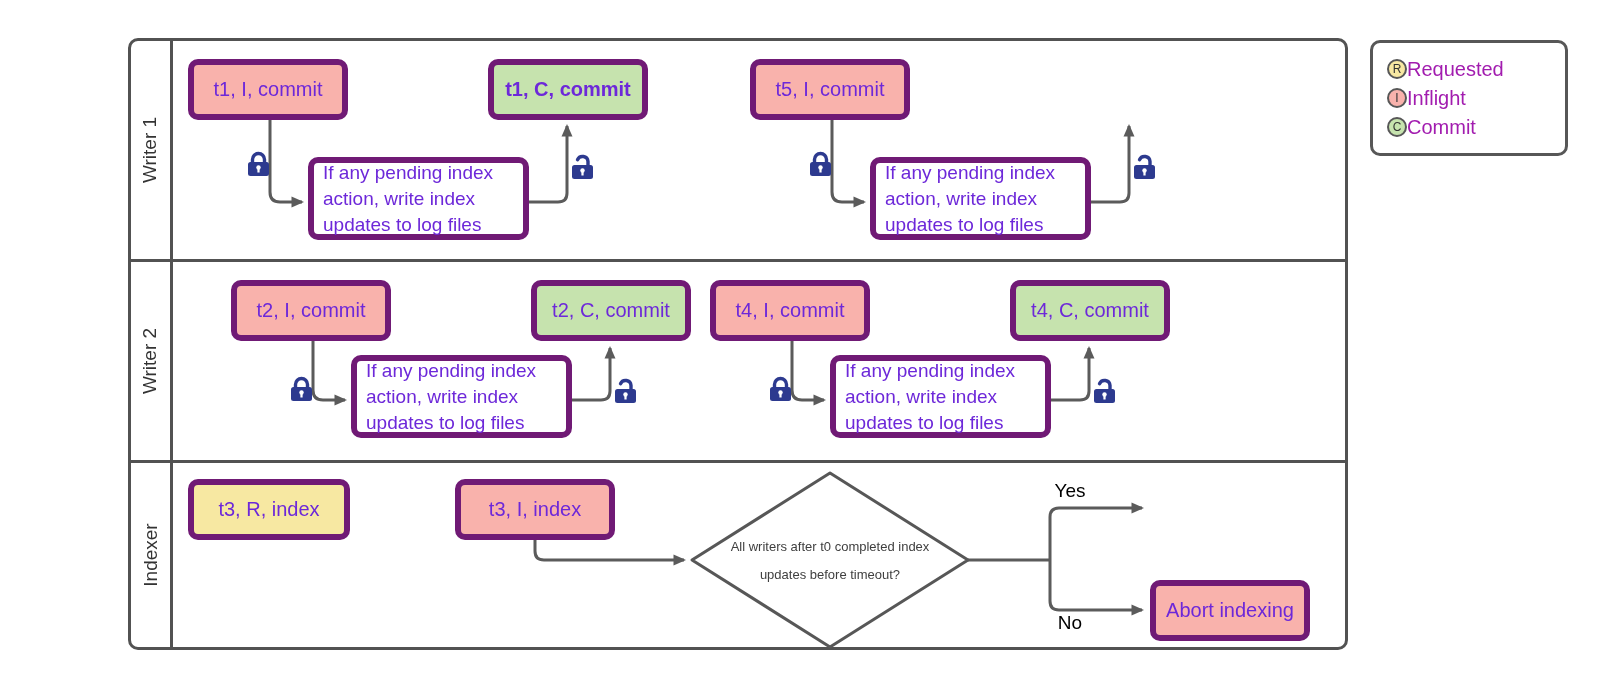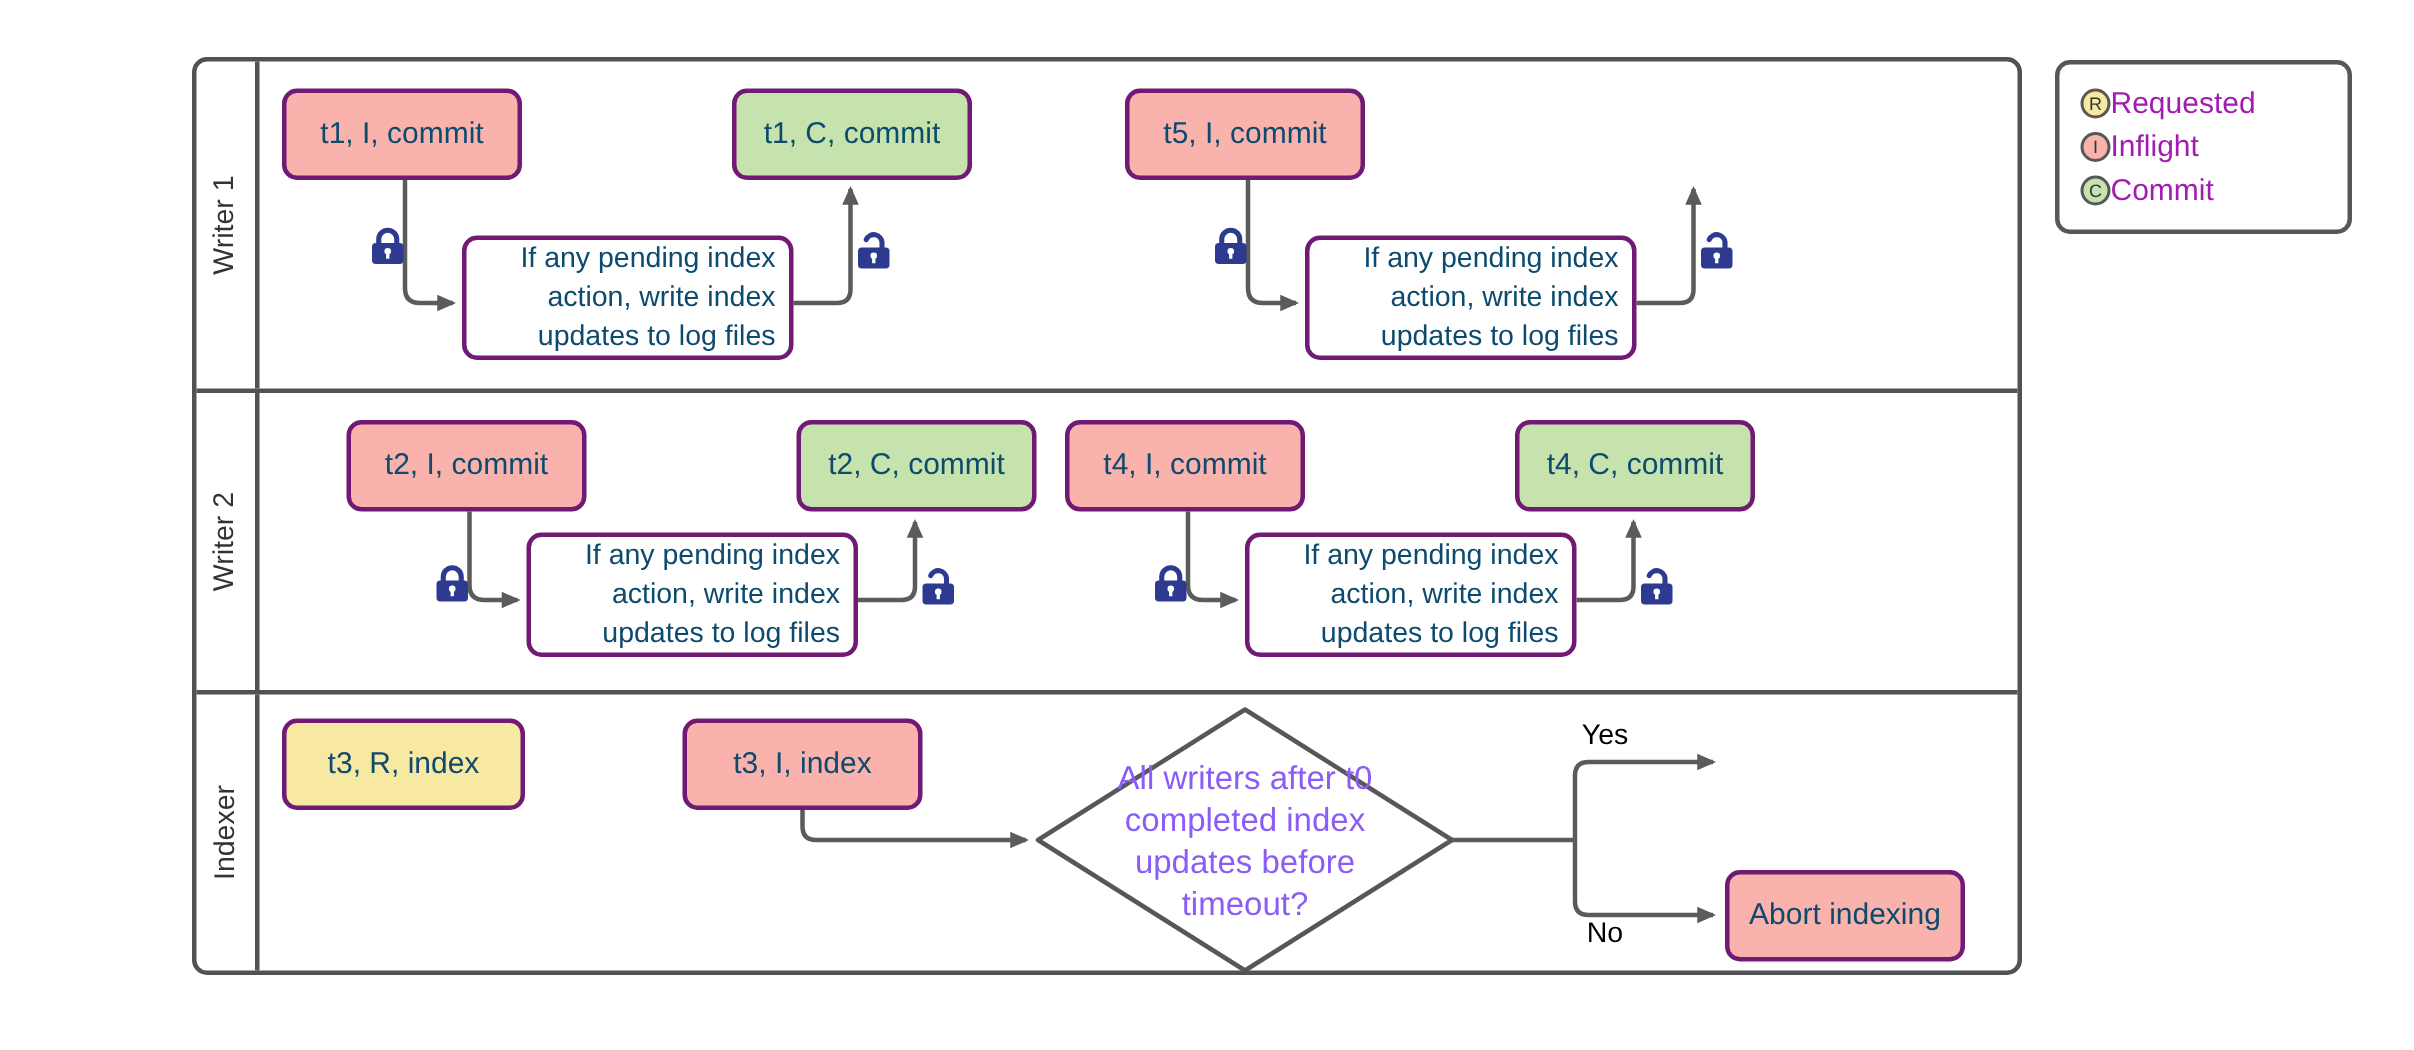--- a/index.html
+++ b/index.html
@@ -19,32 +19,32 @@
   .lane.l3{top:419px;height:187px;border-top:3px solid #525252;}
   .lane-label-cell{
     position:absolute;left:0;top:0;bottom:0;width:42px;box-sizing:border-box;
     border-right:3px solid #525252;display:flex;align-items:center;justify-content:center;
   }
   .vlabel{transform:rotate(-90deg);white-space:nowrap;font-size:19px;color:#333;}
   
   svg.overlay{position:absolute;left:0;top:0;width:1609px;height:700px;pointer-events:none;}
   
   .node{
-    position:absolute;box-sizing:border-box;border:3px solid #701a75;border-radius:10px;
-    display:flex;align-items:center;justify-content:center;text-align:right;
-    font-size:20px;color:#0c4a6e;background:#fff;
+    position:absolute;box-sizing:border-box;border:6px solid #701a75;border-radius:10px;
+    display:flex;align-items:center;justify-content:center;text-align:left;
+    font-size:20px;color:#6d28d9;background:#fff;
   }
   .node.pink{background:#f9b2ac;}
   .node.green{background:#c6e3ae;}
   .node.yellow{background:#f7e8a2;}
   .node.note{font-size:19px;line-height:26px;padding:0 9px;}
   .decision-text{
     position:absolute;left:715px;top:519px;width:230px;height:84px;
     display:flex;align-items:center;justify-content:center;text-align:center;
-    font-size:22px;line-height:28px;color:#8b5cf6;
+    font-size:13px;line-height:28px;color:#404040;
   }
   .branch-label{
     position:absolute;width:60px;text-align:center;font-size:19px;color:#000000;
   }
   .branch-label.yes{left:1040px;top:480px;}
   .branch-label.no{left:1040px;top:612px;}
   
   .legend{
     position:absolute;left:1370px;top:40px;width:198px;height:116px;box-sizing:border-box;
     border:3px solid #575757;border-radius:10px;background:#fff;
@@ -157,21 +157,21 @@
     <g transform="translate(1094,379)">
       <path d="M16,10 V6.5 a5.5,5.5 0 0 0 -10.5,-1.8" fill="none" stroke="#2d3a8f" stroke-width="3.4" stroke-linecap="round"></path>
       <rect x="0" y="10" width="21" height="14" rx="2.5" fill="#2d3a8f"></rect>
       <circle cx="10.5" cy="15.5" r="2.2" fill="#fff"></circle>
         <rect x="9.4" y="15.5" width="2.2" height="5" fill="#fff"></rect>
     </g>
   </svg>
 
   <div class="node pink" style="left:188px;top:59px;width:160px;height:61px;">t1, I, commit</div>
   <div class="node note" style="left:308px;top:157px;width:221px;height:83px;">If any pending index action, write index updates to log files</div>
-  <div class="node green" style="left:488px;top:59px;width:160px;height:61px;">t1, C, commit</div>
+  <div class="node green" style="left:488px;top:59px;width:160px;height:61px;font-weight:bold;">t1, C, commit</div>
 
   <div class="node pink" style="left:750px;top:59px;width:160px;height:61px;">t5, I, commit</div>
   <div class="node note" style="left:870px;top:157px;width:221px;height:83px;">If any pending index action, write index updates to log files</div>
 
   <div class="node pink" style="left:231px;top:280px;width:160px;height:61px;">t2, I, commit</div>
   <div class="node note" style="left:351px;top:355px;width:221px;height:83px;">If any pending index action, write index updates to log files</div>
   <div class="node green" style="left:531px;top:280px;width:160px;height:61px;">t2, C, commit</div>
 
   <div class="node pink" style="left:710px;top:280px;width:160px;height:61px;">t4, I, commit</div>
   <div class="node note" style="left:830px;top:355px;width:221px;height:83px;">If any pending index action, write index updates to log files</div>

